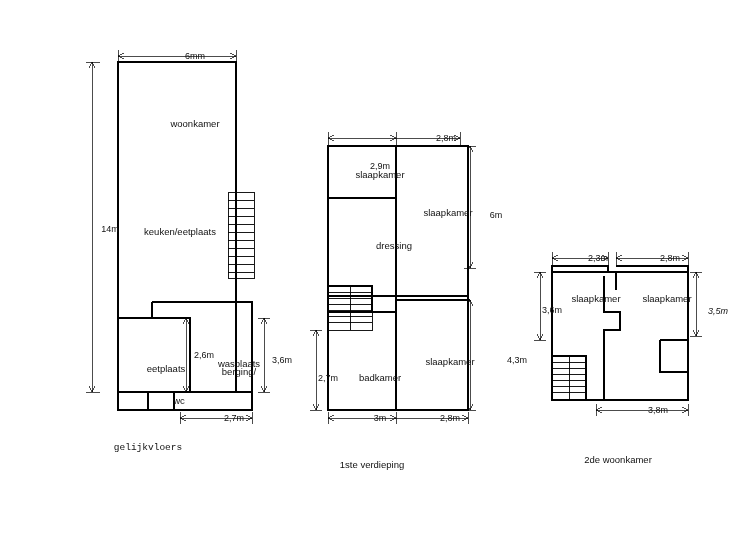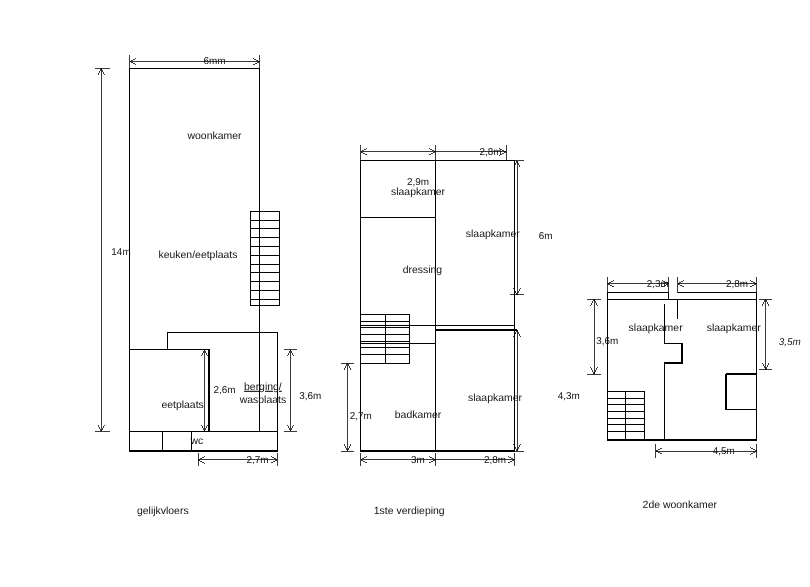--- a/index.html
+++ b/index.html
@@ -231,47 +231,47 @@
       <line x1="596" y1="404" x2="596" y2="416"></line>
       <line x1="688" y1="404" x2="688" y2="416"></line>
     </g>
 
   </g>
 </svg>
 
 <div class="lbl room-label center" style="left:177px; top:124px;">woonkamer</div>
 <div class="lbl room-label center" style="left:162px; top:232px;">keuken/eetplaats</div>
 <div class="lbl room-label center" style="left:148px; top:369px;">eetplaats</div>
-<div class="lbl room-label center" style="left:221px; top:352px;text-decoration:underline;">berging/</div>
+<div class="lbl room-label center" style="left:221px; top:372px;">berging/</div>
 <div class="lbl room-label center" style="left:221px; top:364px;">wasplaats</div>
 <div class="lbl room-label center" style="left:161px; top:401px;">wc</div>
 
 <div class="lbl dim-label center" style="left:177px; top:56px;">6mm</div>
 <div class="lbl dim-label center" style="left:92px; top:229px;">14m</div>
 <div class="lbl dim-label center" style="left:186px; top:355px;">2,6m</div>
 <div class="lbl dim-label center" style="left:264px; top:360px;">3,6m</div>
 <div class="lbl dim-label center" style="left:216px; top:418px;">2,7m</div>
-<div class="lbl floor-title center" style="left:130px; top:465px;">gelijkvloers</div>
+<div class="lbl floor-title center" style="left:130px; top:448px;font-family:Liberation Mono, monospace;">gelijkvloers</div>
 
 <div class="lbl room-label center" style="left:362px; top:175px;">slaapkamer</div>
 <div class="lbl room-label center" style="left:430px; top:213px;">slaapkamer</div>
-<div class="lbl room-label center" style="left:366px; top:246px;">dressing</div>
+<div class="lbl room-label center" style="left:376px; top:246px;">dressing</div>
 <div class="lbl room-label center" style="left:362px; top:378px;">badkamer</div>
 <div class="lbl room-label center" style="left:432px; top:362px;">slaapkamer</div>
 
 <div class="lbl dim-label center" style="left:362px; top:138px;margin-top:28px;">2,9m</div>
 <div class="lbl dim-label center" style="left:428px; top:138px;">2,8m</div>
 <div class="lbl dim-label center" style="left:478px; top:215px;">6m</div>
 <div class="lbl dim-label center" style="left:499px; top:360px;">4,3m</div>
 <div class="lbl dim-label center" style="left:310px; top:378px;">2,7m</div>
 <div class="lbl dim-label center" style="left:362px; top:418px;">3m</div>
 <div class="lbl dim-label center" style="left:432px; top:418px;">2,8m</div>
 <div class="lbl floor-title center" style="left:354px; top:465px;">1ste verdieping</div>
 
 <div class="lbl room-label center" style="left:578px; top:299px;">slaapkamer</div>
 <div class="lbl room-label center" style="left:649px; top:299px;">slaapkamer</div>
 
 <div class="lbl dim-label center" style="left:580px; top:258px;">2,3m</div>
 <div class="lbl dim-label center" style="left:652px; top:258px;">2,8m</div>
 <div class="lbl dim-label center" style="left:534px; top:310px;">3,6m</div>
 <div class="lbl dim-label center" style="left:700px; top:311px;font-style:italic;">3,5m</div>
-<div class="lbl dim-label center" style="left:640px; top:410px;">4,5m</div>
+<div class="lbl dim-label center" style="left:640px; top:410px;">3,8m</div>
 <div class="lbl floor-title center" style="left:600px; top:460px;">2de woonkamer</div>
 
 </body></html>

